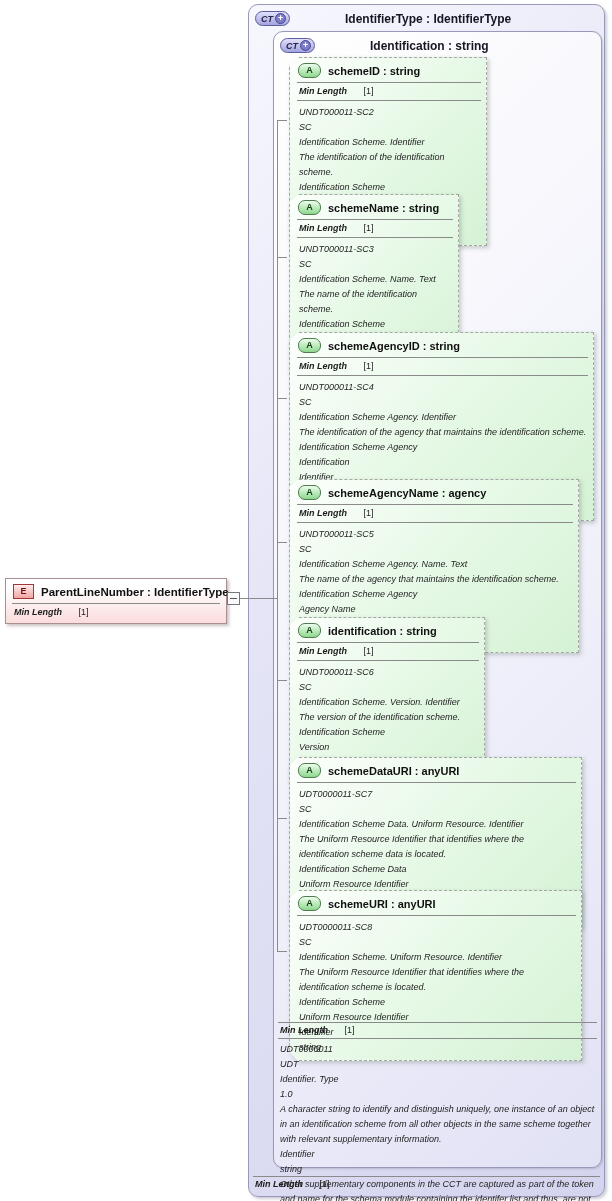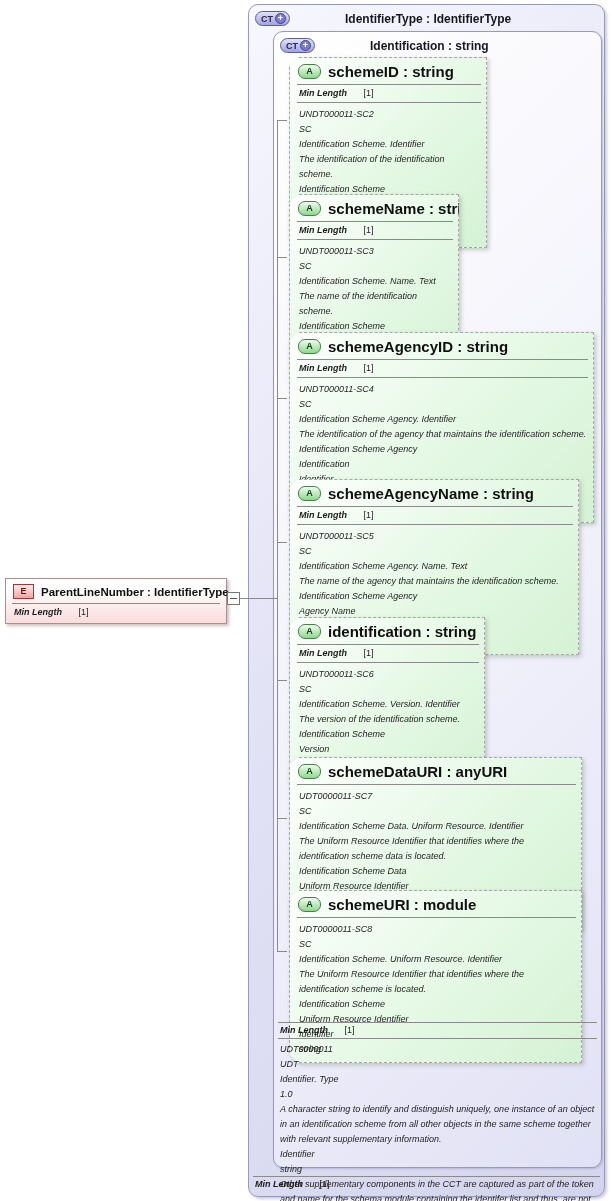--- a/index.html
+++ b/index.html
@@ -12,37 +12,37 @@
            background:linear-gradient(135deg,#f7f7fe 0%,#e3e3f6 45%,#d4d4ee 100%);
            box-shadow:2px 2px 3px rgba(110,110,140,.35); }
   .inner { left:24px; top:26px; width:329px; height:1137px;
            background:linear-gradient(135deg,#ffffff 0%,#f1f1fb 55%,#e1e1f5 100%);
            box-shadow:1px 1px 2px rgba(110,110,140,.3); }
 
   .ct-header { display:flex; align-items:center; gap:7px; padding:6px 0 0 6px; }
   .ct-badge { display:inline-flex; align-items:flex-end; gap:2px; padding:1px 3px 1px 5px;
               border:1px solid #5c5c9e; border-radius:8px;
               background:linear-gradient(#e2e2fa,#a2a2e0);
-              font-size:9px; font-weight:bold; color:#26264f; line-height:10px; }
+              font-size:9px; font-weight:bold; color:#26264f; line-height:10px;font-style:italic; }
   .ct-plus { display:inline-block; width:9px; height:9px; border-radius:50%;
              background:#7c7cc8; border:1px solid #46468c; color:#ffffff;
              font-size:9px; line-height:8px; text-align:center; font-weight:bold; }
   .ct-title { font-size:12px; font-weight:bold; color:#161622;padding-left:48px; }
 
   
   .attr-wrap { position:absolute; filter:drop-shadow(2px 2px 2px rgba(100,120,100,.35)); }
   .attr-box { border:1px dashed #a6a6a6;
               background:linear-gradient(135deg,#fcfffc 0%,#e4f8e4 55%,#d5f2d5 100%);
               clip-path:polygon(9px 0, 100% 0, 100% 100%, 9px 100%, 0 calc(100% - 9px), 0 9px);
               box-sizing:border-box; padding:4px 5px 4px 7px; }
   .box-header { display:flex; align-items:center; gap:7px; padding:1px 0 3px 1px; }
   .a-badge { flex:0 0 auto; width:21px; height:13px; border:1px solid #4e7a4e; border-radius:7px;
              background:linear-gradient(#edfded,#8ed88e); font-size:9px; font-weight:bold;
              color:#173a17; text-align:center; line-height:13px; }
-  .attr-title { font-size:15px; font-weight:bold; color:#101010; white-space:nowrap; }
+  .attr-title { font-size:11px; font-weight:bold; color:#101010; white-space:nowrap; }
   .rule { border:0; border-top:1px solid #8a8a8a; margin:1px 0; }
   .facet-row { font-size:9px; color:#1c1c1c; padding:2px 2px 3px 2px; }
   .facet-name { font-style:italic; font-weight:bold; }
   .facet-val { margin-left:14px; }
   .annotation { font-size:9px; font-style:italic; color:#1e1e1e; line-height:15px;
                 white-space:pre-line; padding:3px 1px 1px 2px; }
 
   
   .inner-bottom { position:absolute; left:4px; right:4px; top:990px; }
   .inner-bottom .facet-row { border-top:1px solid #8a8a8a; border-bottom:1px solid #8a8a8a; }
@@ -165,21 +165,21 @@
 Identifier
 string
 Defaults to the UN/EDIFACT data element 3055 code list.</div>
         </div>
       </div>
 
       <div class="attr-wrap" style="left:15px;top:447px;width:290px">
         <div class="attr-box">
           <div class="box-header">
             <span class="a-badge">A</span>
-            <span class="attr-title">schemeAgencyName : string</span>
+            <span class="attr-title">schemeAgencyName : agency</span>
           </div>
           <hr class="rule">
           <div class="facet-row">
             <span class="facet-name">Min Length</span>
             <span class="facet-val">[1]</span>
           </div>
           <hr class="rule">
           <div class="annotation">UNDT000011-SC5
 SC
 Identification Scheme Agency. Name. Text
@@ -229,21 +229,21 @@
 Uniform Resource Identifier
 Identifier
 string</div>
         </div>
       </div>
 
       <div class="attr-wrap" style="left:15px;top:858px;width:293px">
         <div class="attr-box">
           <div class="box-header">
             <span class="a-badge">A</span>
-            <span class="attr-title">schemeURI : module</span>
+            <span class="attr-title">schemeURI : anyURI</span>
           </div>
           <hr class="rule">
           <div class="annotation">UDT0000011-SC8
 SC
 Identification Scheme. Uniform Resource. Identifier
 The Uniform Resource Identifier that identifies where the identification scheme is located.
 Identification Scheme
 Uniform Resource Identifier
 Identifier
 string</div>

